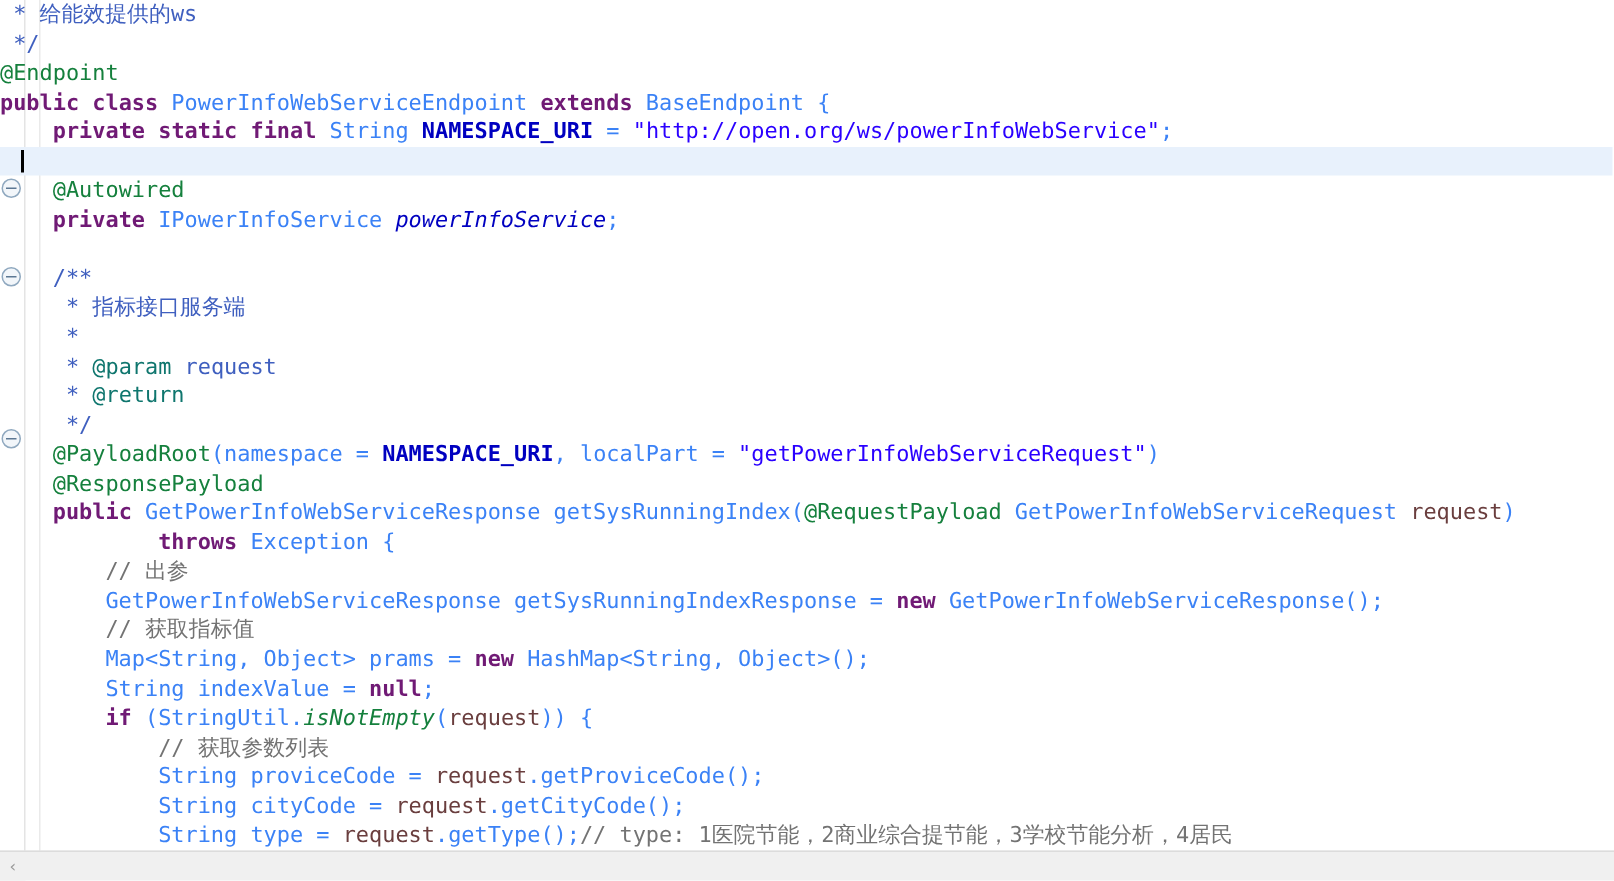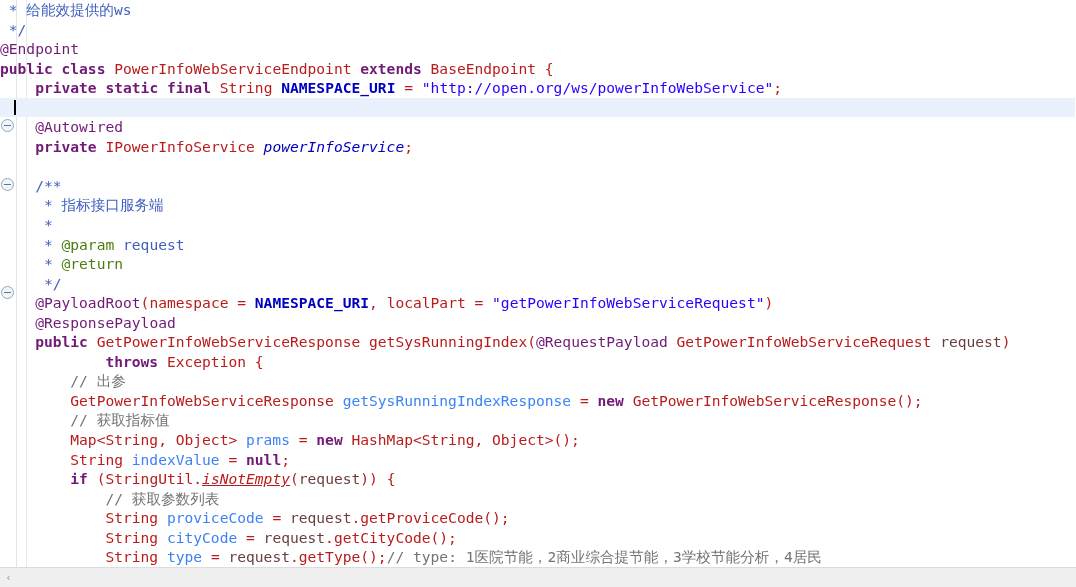--- a/index.html
+++ b/index.html
@@ -34,29 +34,29 @@
   .line{
     position:relative;height:19.55px;padding-left:0;
   }
   .line.cur{background:#e8f1fc;}
   .line .txt{position:absolute;left:0;top:0;}
   .caret{
     position:absolute;left:14px;top:2px;width:2px;height:15px;background:#000;
   }
   
   .kw{color:#701a75;font-weight:bold;}
-  .plain{color:#b91c1c;}
+  .plain{color:#3b82f6;}
   .str{color:#2a00ff;}
   .cmt{color:#737373;}
   .jdoc{color:#3f5fbf;}
-  .jtag{color:#4d7c0f;text-align:center;}
-  .ann{color:#701a75;}
+  .jtag{color:#0f766e;text-align:center;}
+  .ann{color:#15803d;}
   .fld{color:#0000c0;font-style:italic;}
   .fldi{color:#0000c0;font-weight:bold;}
-  .sm{color:#b91c1c;font-style:italic;text-decoration:underline;}
+  .sm{color:#15803d;font-style:italic;}
   .prm{color:#6a3e3e;}
   .loc{color:#3b82f6;}
   
   .hscroll{
     position:absolute;left:0;bottom:0;width:1076px;height:19px;
     background:#f0f0f0;border-top:1px solid #dcdcdc;
   }
   .hs-left{
     position:absolute;left:0;top:0;width:17px;height:19px;
     background:#f0f0f0;color:#9a9a9a;font-size:11px;

